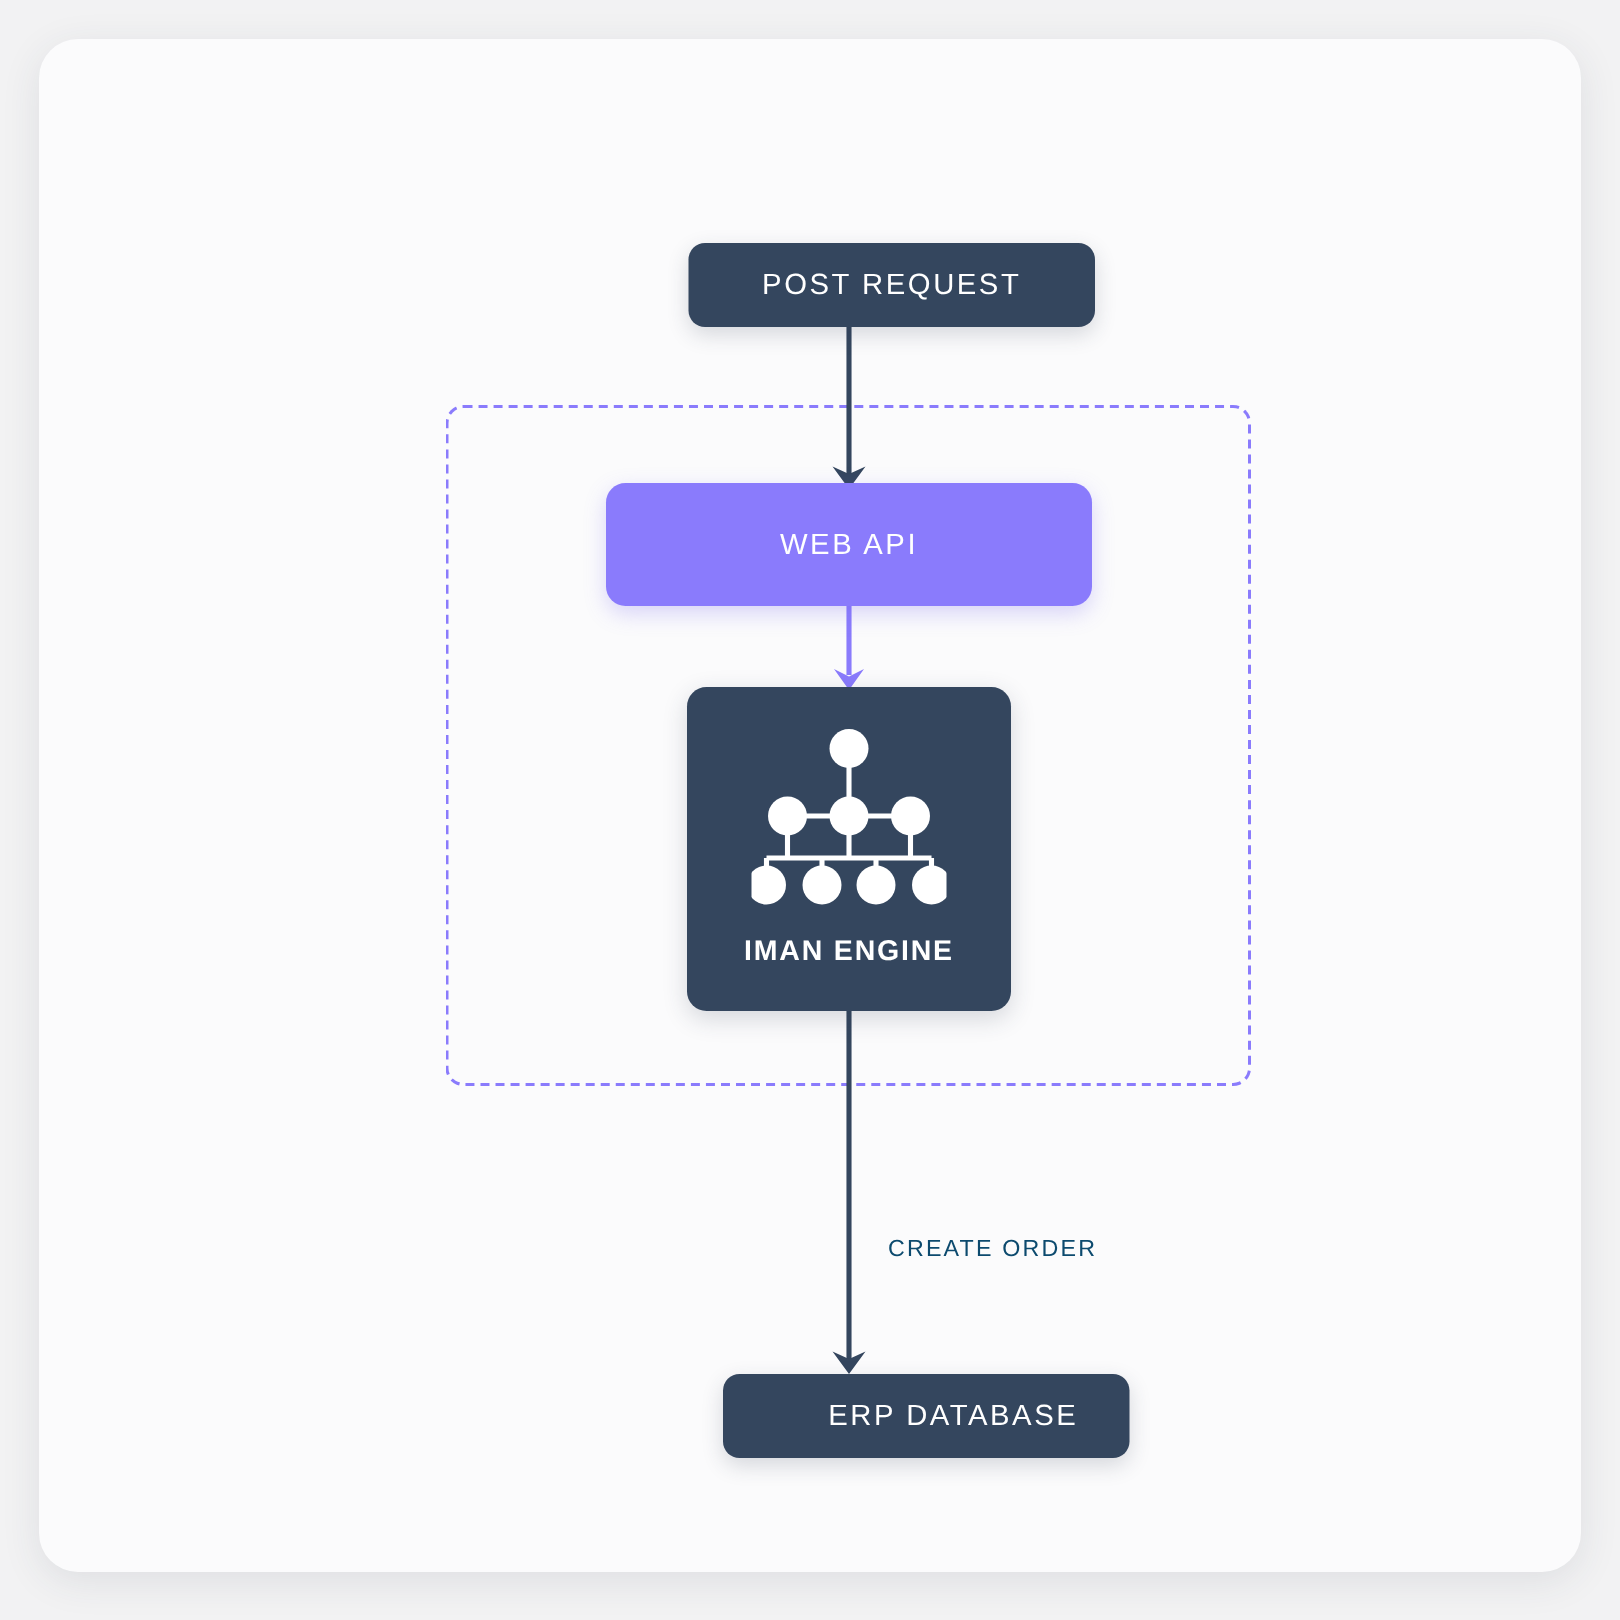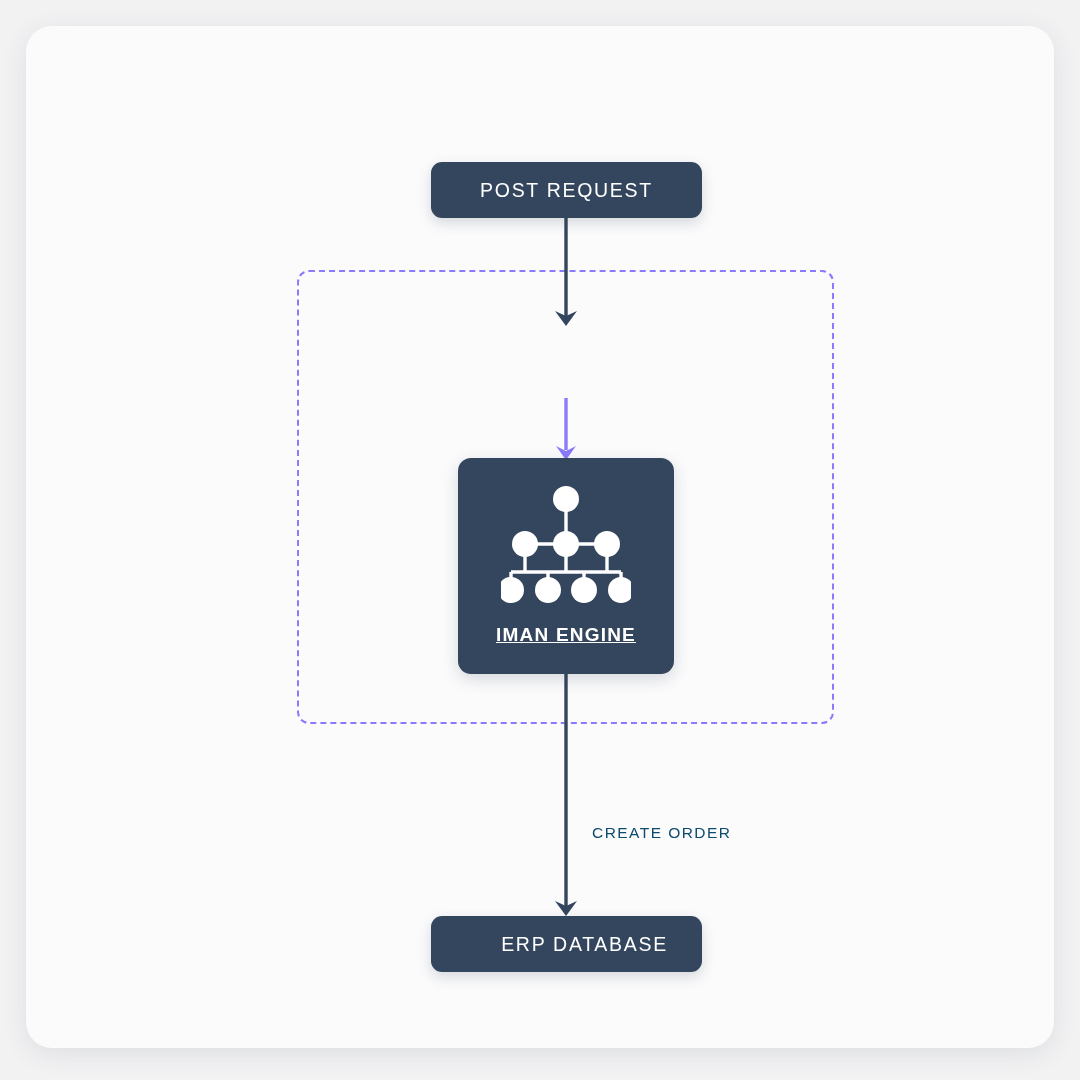--- a/index.html
+++ b/index.html
@@ -64,20 +64,21 @@
     height: 56px;
     border-radius: 11px;
     font-size: 19.5px;
     letter-spacing: 1.7px;
     font-weight: 400;
   }
 
   .node-dark {
     background: #34465E;
     box-shadow: 0 5px 14px rgba(46, 58, 80, 0.18);
+    margin-left: 28px;
   }
 
   .node-purple {
     background: #8A7BFC;
     box-shadow: 0 5px 14px rgba(120, 104, 240, 0.26);
   }
 
   #node-post-request {
     left: 405px;
     top: 136px;
@@ -86,21 +87,21 @@
 
   #node-web-api {
     left: 378px;
     top: 296px;
     width: 324px;
     height: 82px;
     border-radius: 13px;
   }
 
   #node-erp-database {
-    left: 405px;
+    left: 428px;
     top: 890px;
     width: 271px;
     padding-left: 36px;
   }
 
   
   #node-iman-engine {
     left: 432px;
     top: 432px;
     width: 216px;
@@ -118,21 +119,20 @@
     height: 118px;
     display: block;
   }
 
   .engine-label {
     margin-top: 20px;
     font-size: 19px;
     font-weight: bold;
     letter-spacing: 1.2px;
     color: #ffffff;
-    text-decoration: underline;
   }
 
   
   .connector {
     position: absolute;
     overflow: visible;
   }
 
   
   .edge-label {
@@ -170,20 +170,23 @@
         <line x1="30" y1="0" x2="30" y2="236" stroke="#34465E" stroke-width="3.4"></line>
         <path d="M 30 246 L 19 231 L 30 236 L 41 231 Z" fill="#34465E"></path>
       </svg>
 
       <div class="edge-label">CREATE ORDER</div>
 
       <div id="node-post-request" class="node node-pill node-dark">
         <span>POST REQUEST</span>
       </div>
 
+      <div id="node-web-api" class="node node-pill node-purple">
+        <span>WEB API</span>
+      </div>
 
       <div id="node-iman-engine" class="node">
 
         <svg class="engine-icon" viewBox="0 0 130 118">
 
           <line x1="65" y1="24" x2="65" y2="58" stroke="#ffffff" stroke-width="3.4"></line>
 
           <line x1="24" y1="58" x2="106" y2="58" stroke="#ffffff" stroke-width="3.4"></line>
 
           <line x1="24" y1="58" x2="24" y2="86" stroke="#ffffff" stroke-width="3.4"></line>

